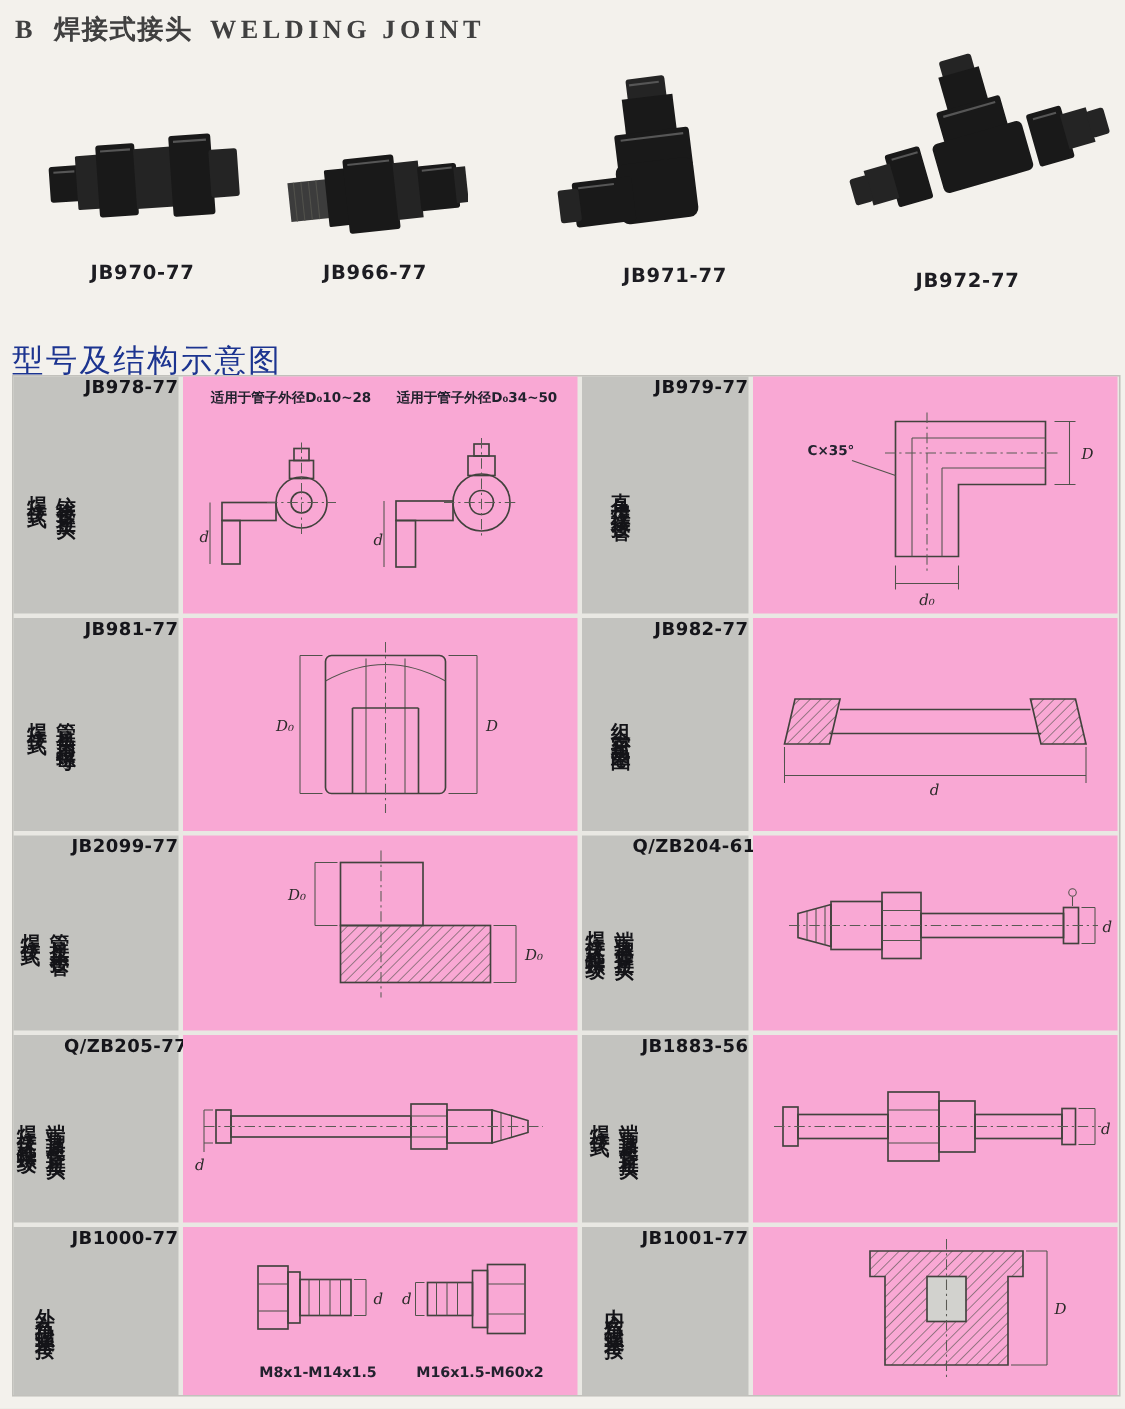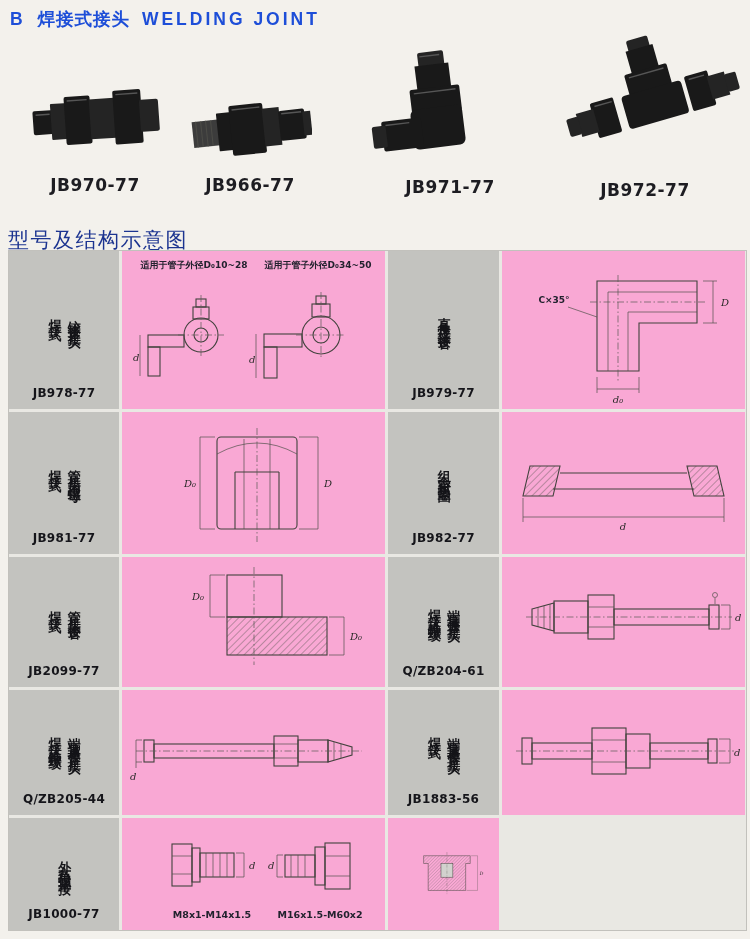--- a/index.html
+++ b/index.html
@@ -4,30 +4,30 @@
 <style>
   html,body{margin:0;padding:0;}
   body{
     width:750px;height:939px;position:relative;overflow:hidden;
     background:#f3f1ec;
     font-family:"Liberation Sans",sans-serif;
   }
   
   .page-title{
     position:absolute;left:10px;top:7px;
-    font-size:17.5px;font-weight:bold;color:#1d4ed8;
-    font-family:Liberation Sans, sans-serif;
+    font-size:17.5px;font-weight:bold;color:#404040;
+    font-family:Liberation Serif, serif;
     letter-spacing:1px;white-space:nowrap;
   }
   .page-title .en{letter-spacing:3px;margin-left:6px;}
   
   .product{position:absolute;}
   .product .ph{display:block;}
   .product-label{
-    position:absolute;font-size:17px;font-weight:bold;color:#1d1d22;
+    position:absolute;font-size:13px;font-weight:bold;color:#1d1d22;
     font-family:"DejaVu Sans",sans-serif;letter-spacing:0.5px;
     width:110px;text-align:center;
   }
   
   .section-title{
     position:absolute;left:8px;top:226px;
     font-size:21px;font-weight:normal;color:#1c3490;
     font-family:"DejaVu Sans",sans-serif;letter-spacing:1.5px;
   }
   
@@ -35,21 +35,21 @@
     position:absolute;left:8px;top:250px;width:737px;
     display:grid;
     grid-template-columns:110px 263px 111px 243px;
     grid-template-rows:158px 142px 130px 125px 112px;
     gap:3px 3px;
     background:#e9e8e3;
     border:1px solid #c2c1bc;
   }
   .lbl{
     background:#c3c3bf;
-    display:flex;flex-direction:column;align-items:center;
+    display:flex;
   }
   .vcols{display:flex;flex-direction:row;gap:5px;justify-content:center;align-items:flex-start;margin:auto;}
   .vtxt{
     writing-mode:vertical-rl;text-orientation:upright;
     font-family:"DejaVu Sans",sans-serif;
     font-size:13px;font-weight:bold;color:#141418;letter-spacing:4px;line-height:1.1;
   }
   .code{
     font-family:"DejaVu Sans",sans-serif;
     font-size:12px;font-weight:bold;color:#15151a;
@@ -335,21 +335,21 @@
       </g>
       <text class="dim" x="233" y="64">d</text>
     </svg>
   </div>
 
   <div class="lbl">
     <div class="vcols">
       <span class="vtxt">焊接式锥螺纹</span>
       <span class="vtxt">端直通长管接头</span>
     </div>
-    <span class="code">Q/ZB205-44</span>
+    <span class="code">Q/ZB205-77</span>
   </div>
   <div class="drw">
     <svg viewBox="0 0 263 125">
       <g>
         <rect class="ln" x="22" y="50" width="10" height="22"></rect>
         <rect class="ln" x="32" y="54" width="120" height="14"></rect>
         <rect class="ln" x="152" y="46" width="24" height="30"></rect>
         <line class="thin" x1="152" y1="54" x2="176" y2="54"></line>
         <line class="thin" x1="152" y1="68" x2="176" y2="68"></line>
         <rect class="ln" x="176" y="50" width="30" height="22"></rect>
@@ -427,20 +427,26 @@
         <line class="thin" x1="203" y1="58" x2="228" y2="58"></line>
         <line class="thin" x1="155" y1="37" x2="155" y2="59"></line>
         <line class="thin" x1="155" y1="37" x2="161" y2="37"></line>
         <line class="thin" x1="155" y1="59" x2="161" y2="59"></line>
       </g>
       <text class="dim" x="146" y="51">d</text>
       <text class="mnote" x="198" y="100" text-anchor="middle">M16x1.5-M60x2</text>
     </svg>
   </div>
 
+  <div class="lbl">
+    <div class="vcols">
+      <span class="vtxt">内六角螺塞按</span>
+    </div>
+    <span class="code">JB1001-77</span>
+  </div>
   <div class="drw">
     <svg viewBox="0 0 243 112">
       <g>
         <path d="M78,16 H180 V33 H170 V92 H88 V33 H78 Z" fill="url(#hatch)" stroke="#42423d" stroke-width="1.1"></path>
         <rect x="116" y="33" width="26" height="30" fill="#d2d2ce" stroke="#42423d" stroke-width="1.1"></rect>
         <line class="cl" x1="129" y1="8" x2="129" y2="102"></line>
         <line class="thin" x1="196" y1="16" x2="196" y2="92"></line>
         <line class="thin" x1="182" y1="16" x2="196" y2="16"></line>
         <line class="thin" x1="172" y1="92" x2="196" y2="92"></line>
       </g>

